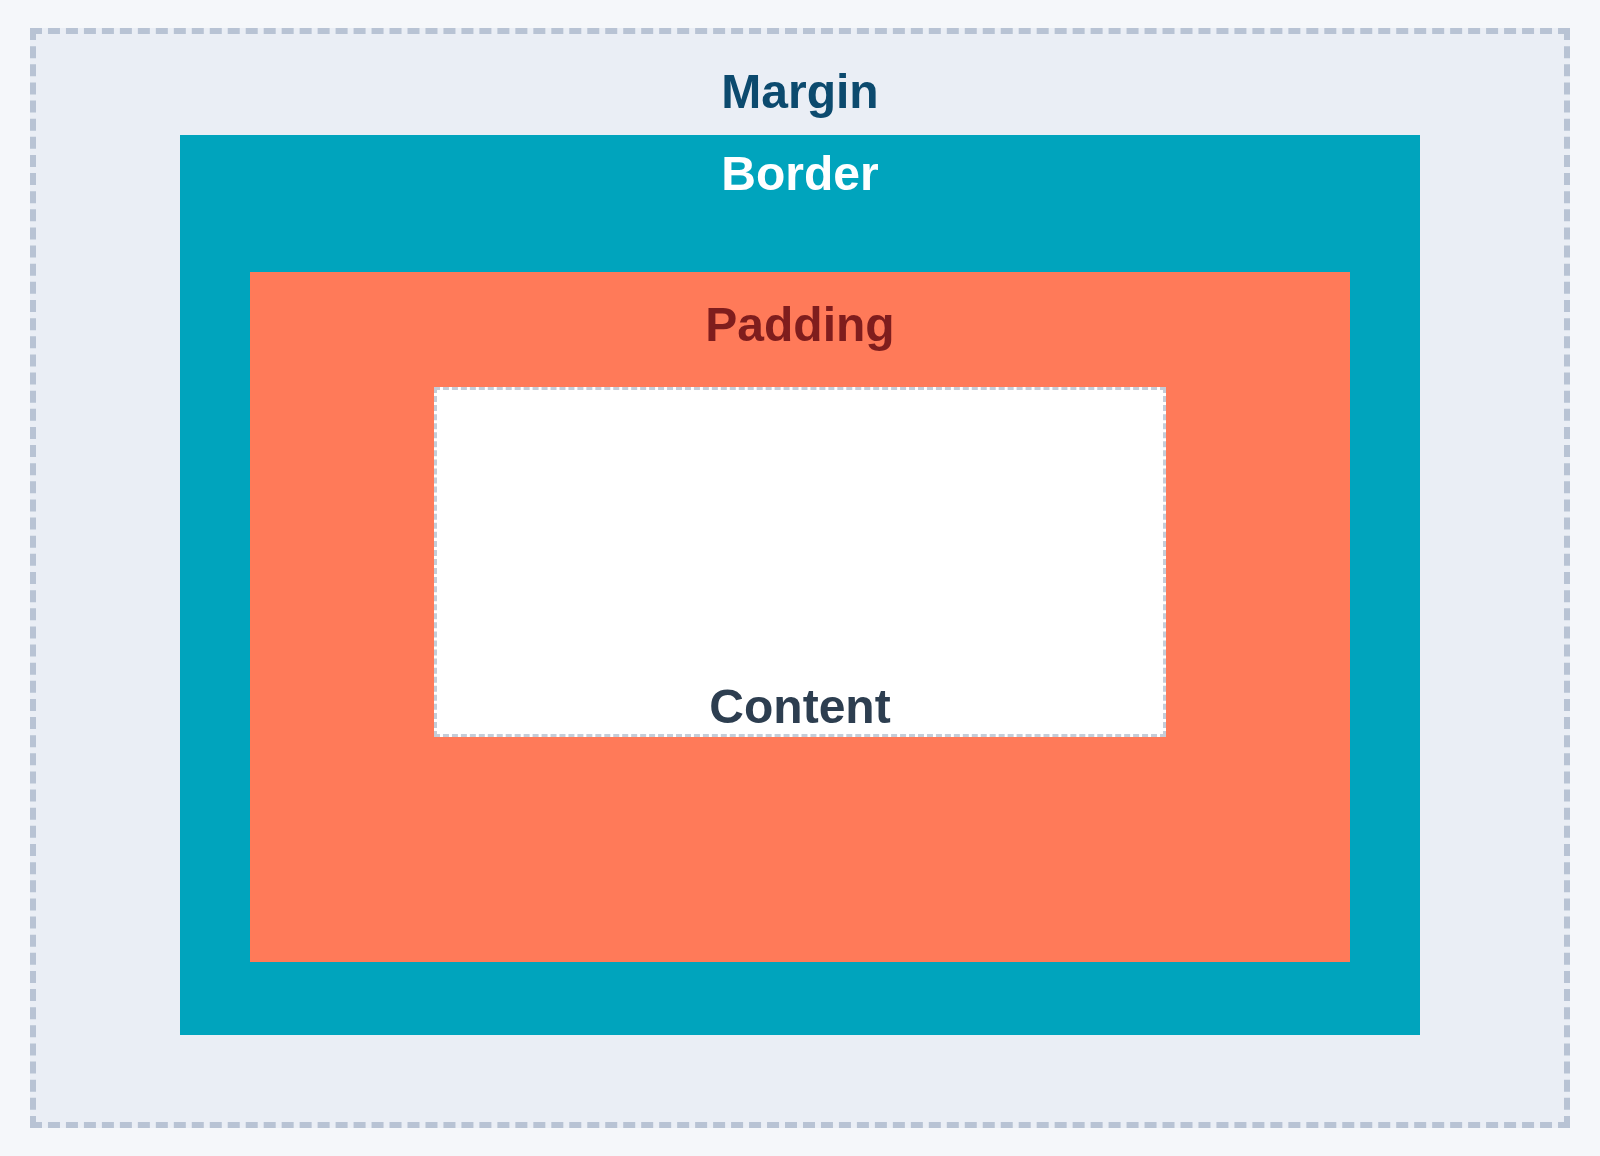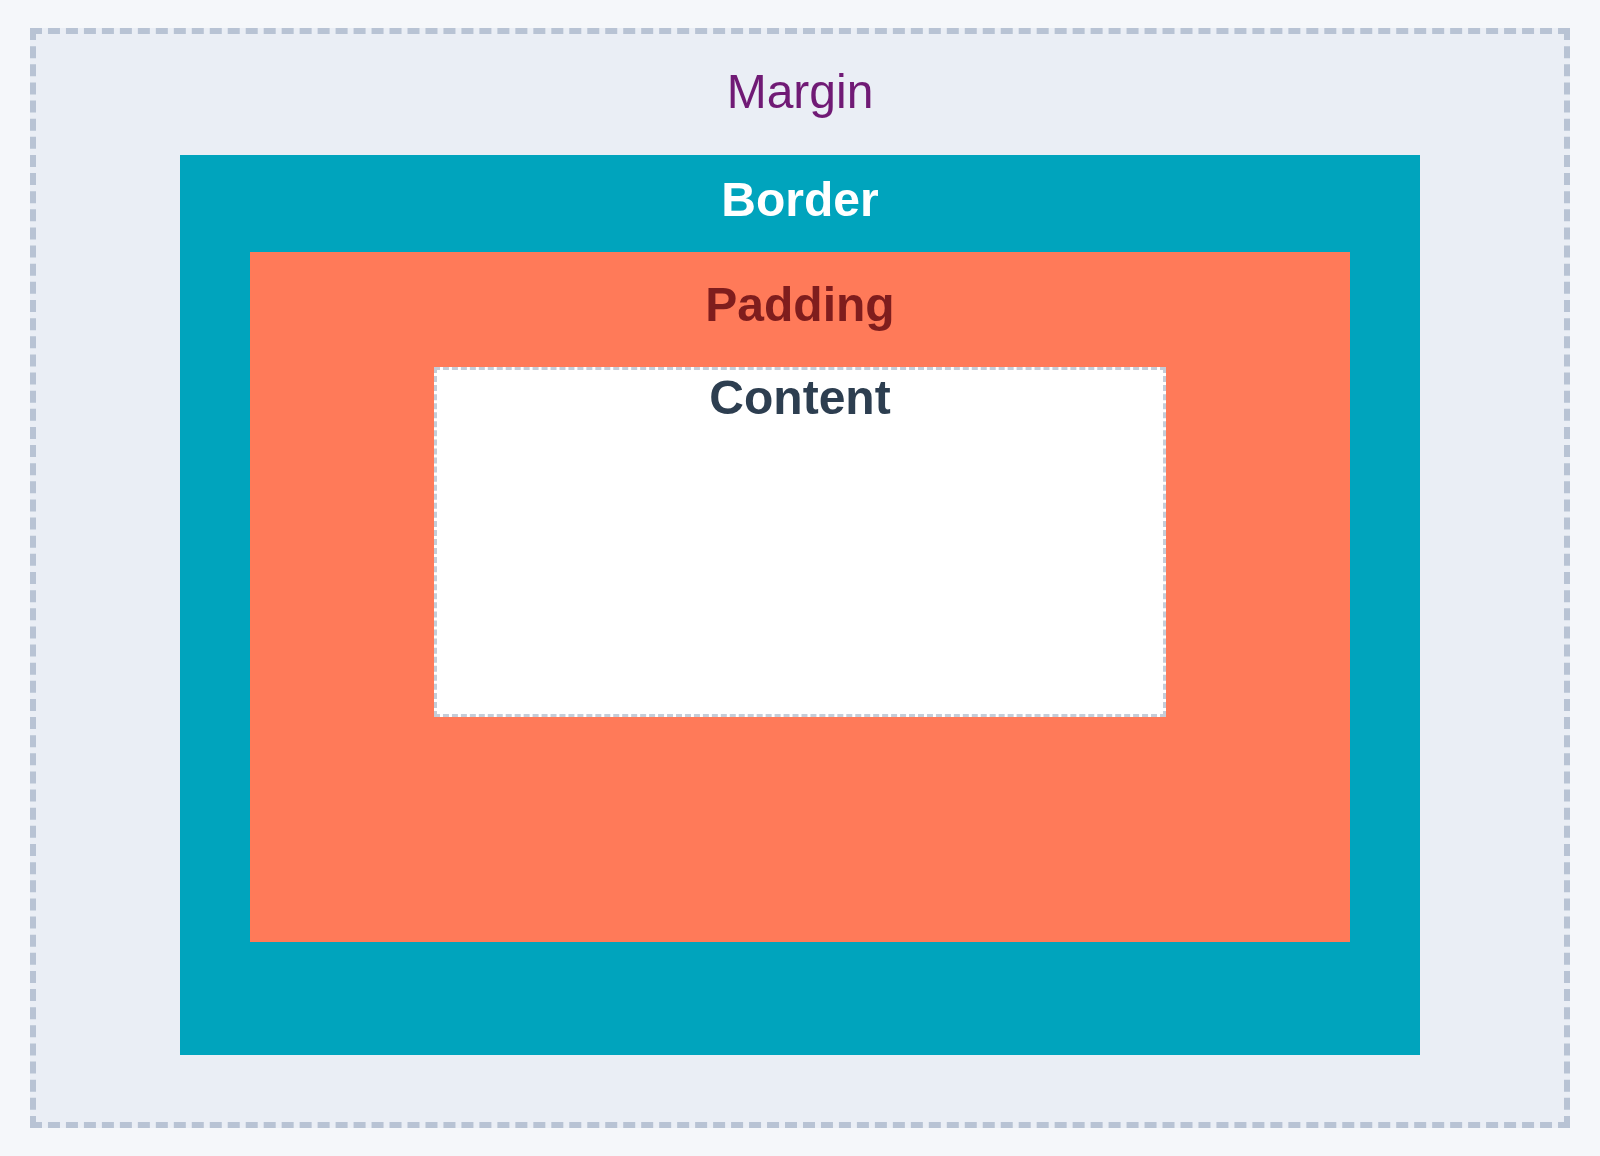--- a/index.html
+++ b/index.html
@@ -21,32 +21,33 @@
       height: 1100px;
       background: #eaeef5;
       border: 6px dashed #b8c3d4;
       display: flex;
       flex-direction: column;
       align-items: center;
       padding-top: 30px;
     }
     .margin-label {
       font-size: 48px;
-      font-weight: 400;
-      color: #701a75;
-      margin-bottom: 36px;
+      font-weight: 700;
+      color: #0c4a6e;
+      margin-bottom: 16px;
     }
     .border-box {
       width: 1240px;
       height: 900px;
       background: #00a4bd;
       display: flex;
       flex-direction: column;
       align-items: center;
-      padding-top: 17px;
+      padding-top: 11px;
+      gap: 46px;
     }
     .border-label {
       font-size: 48px;
       font-weight: 600;
       color: #ffffff;
       margin-bottom: 25px;
     }
     .padding-box {
       width: 1100px;
       height: 690px;
@@ -61,21 +62,21 @@
       font-weight: 600;
       color: #7f1d1d;
       margin-bottom: 35px;
     }
     .content-box {
       width: 732px;
       height: 350px;
       background: #ffffff;
       border: 3px dashed #c5cdd8;
       display: flex;
-      align-items: flex-start;
+      align-items: flex-end;
       justify-content: center;
     }
     .content-label {
       font-size: 48px;
       font-weight: 600;
       color: #2d3e50;
     }
   </style>
 </head>
 <body>

